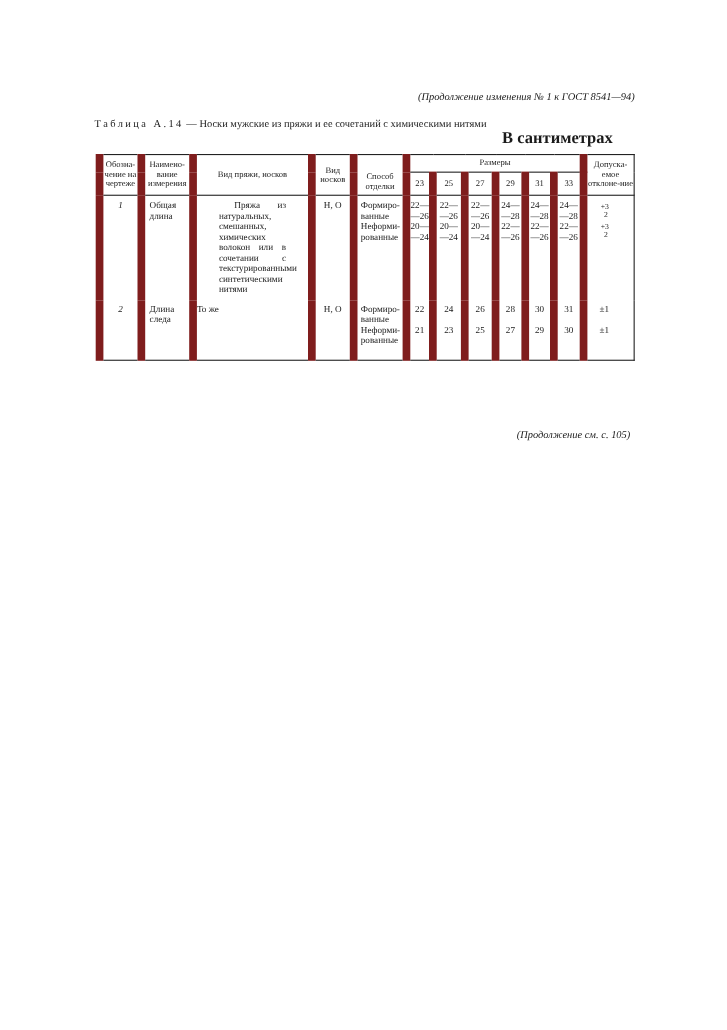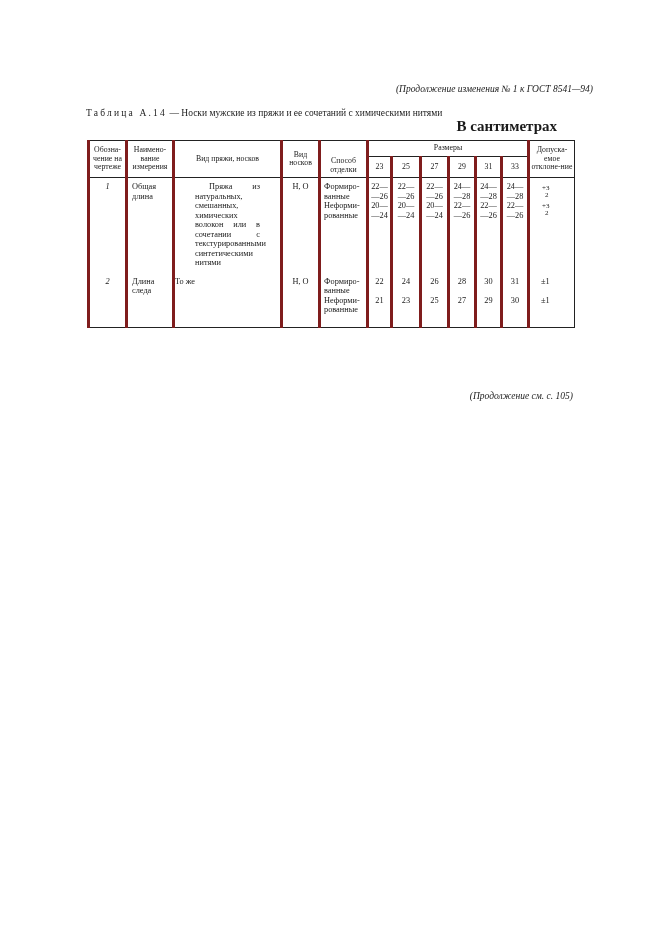--- a/index.html
+++ b/index.html
@@ -2,38 +2,38 @@
 <html><head>
   <meta charset="utf-8">
   <style>
     html, body { margin: 0; padding: 0; }
     body {
       width: 661px; height: 936px; background: #ffffff; position: relative;
       font-family: "Liberation Serif", "DejaVu Serif", serif; color: #1a1a1a;
       overflow: hidden;
     }
     .cont-top {
-      position: absolute; left: 380px; top: 84px; width: 213px; text-align: right;
+      position: absolute; left: 364px; top: 84px; width: 213px; text-align: right;
       font-style: italic; font-size: 9.5px;
     }
     .title {
       position: absolute; left: 86px; top: 108px; font-size: 9.5px; white-space: nowrap;
     }
     .title .lbl { letter-spacing: 2.2px; }
     .title b { font-weight: normal; font-size: 9.5px; }
     .units {
       position: absolute; left: 384px; top: 118px; width: 173px; text-align: right; font-size: 15px; font-weight: bold;
     }
     table.main {
       position: absolute; left: 87px; top: 140px; width: 486px;
       border-collapse: collapse; font-size: 8.3px; line-height: 9.5px;
       table-layout: fixed;
     }
     table.main td {
-      border-left: 3px solid #7f1d1d; border-right: 1px solid #222;
+      border-left: 7px solid #7f1d1d; border-right: 1px solid #222;
       vertical-align: top; padding: 0; overflow: hidden; margin-left: 16px;
     }
     table.main tr.hd td { border-top: 1px solid #222; border-bottom: 1px solid #222; text-align: center; vertical-align: middle; }
     table.main tr.lastrow td { border-bottom: 1.5px solid #222; }
     .hdtxt { font-size: 7.8px; line-height: 8.5px; }
     .num { text-align: center; }
     .c-desc { padding: 0 20px !important; text-align: justify; }
     .cell-pad { padding-top: 4px !important; }
     .stack div { height: 9.5px; }
     .tol { font-size: 7px; line-height: 7px; position: relative; }

